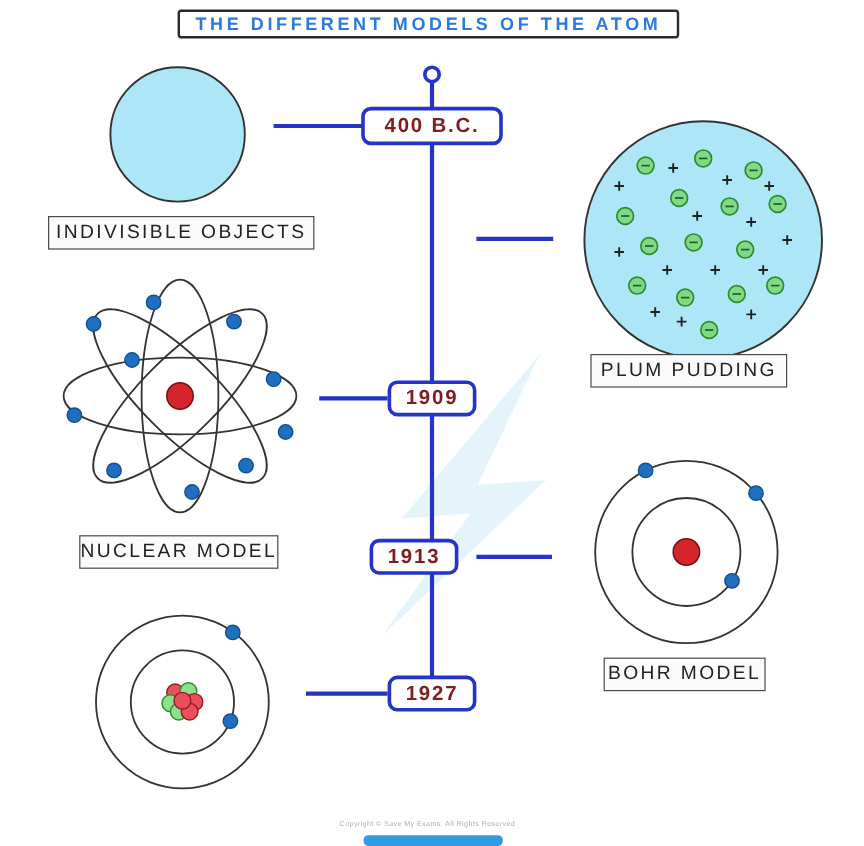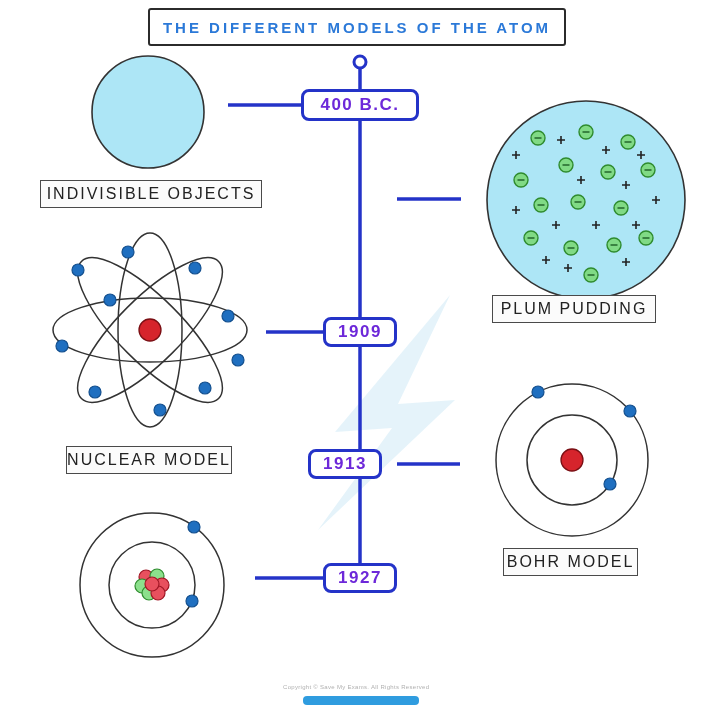--- a/index.html
+++ b/index.html
@@ -1,29 +1,29 @@
 <!DOCTYPE html>
 <html><head>
 <meta charset="utf-8">
 <style>
   * { margin:0; padding:0; box-sizing:border-box; }
   html,body { background:#ffffff; }
   body { width:720px; height:705px; font-family:"Liberation Sans", sans-serif; }
   .canvas { position:relative; width:720px; height:705px; background:#fff; overflow:hidden; }
   .svg-layer { position:absolute; left:0; top:0; z-index:1; }
   .title-box {
-    position:absolute; left:148px; top:8px; width:418px; height:38px; z-index:3;
+    position:absolute; left:148px; top:8px; width:418px; height:24px; z-index:3;
     border:2px solid #2b2b2b; border-radius:3px; background:#fff;
     display:flex; align-items:center; justify-content:center;
     color:#2b79d8; font-weight:bold; font-size:15px; letter-spacing:3px; white-space:nowrap;
   }
   .date-box {
     position:absolute; z-index:3;
     border:3px solid #2433c8; border-radius:8px; background:#fff;
-    color:#6d28d9; font-weight:bold; font-size:17px; letter-spacing:1.5px;
+    color:#7f1d1d; font-weight:bold; font-size:17px; letter-spacing:1.5px;
     display:flex; align-items:center; justify-content:center; white-space:nowrap;
   }
   .label-box {
     position:absolute; z-index:3;
     border:1.5px solid #4a4a4a; background:#fbfbfb;
     color:#222; font-size:16px; letter-spacing:2px;
     display:flex; align-items:center; justify-content:center; white-space:nowrap;
   }
   .copyright {
     position:absolute; left:283px; top:684px; z-index:3;

